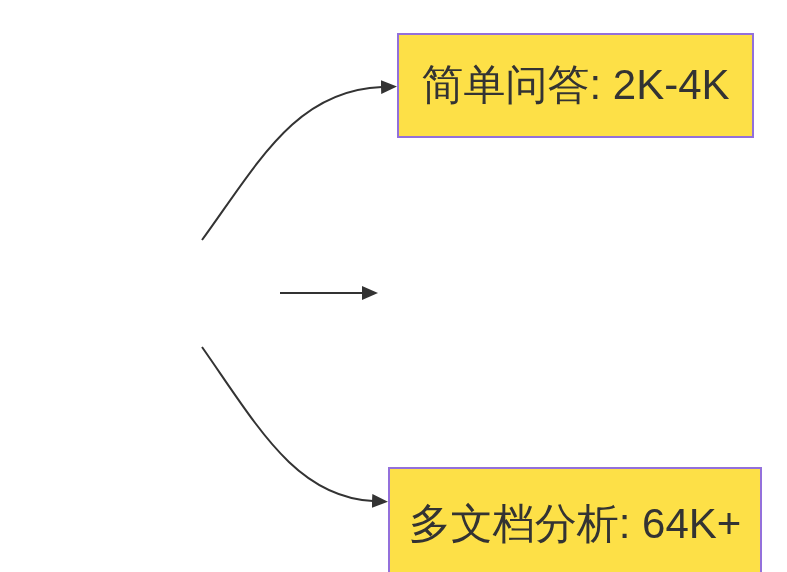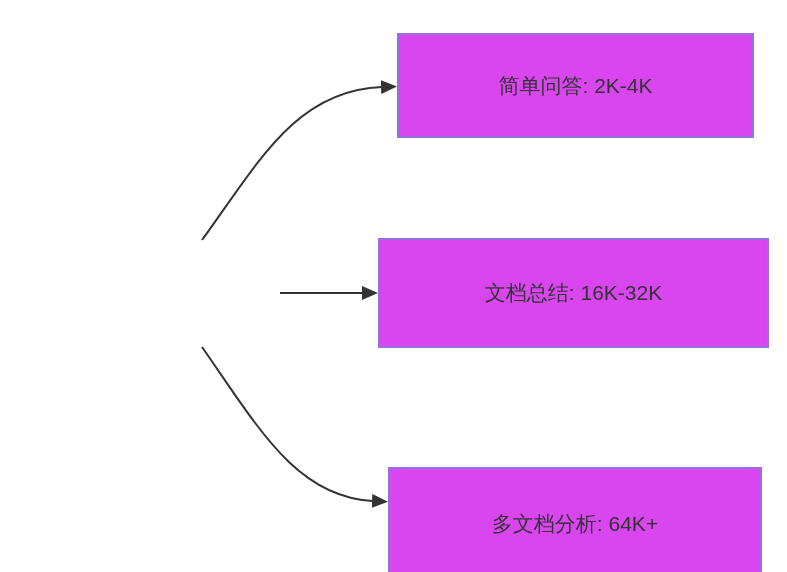--- a/index.html
+++ b/index.html
@@ -23,27 +23,27 @@
     height: 572px;
   }
   .edge {
     fill: none;
     stroke: #333333;
     stroke-width: 2px;
   }
   .node {
     position: absolute;
     box-sizing: border-box;
-    background: #d946ef;
+    background: #fde047;
     border: 2px solid #9370DB;
     display: flex;
     align-items: center;
     justify-content: center;
     color: #333333;
-    font-size: 21px;
+    font-size: 42px;
     line-height: 1.2;
     white-space: nowrap;
     text-align: center;
   }
   .node-task-type   { left: 32px;  top: 240px; width: 248px; height: 107px; }
   .node-simple-qa   { left: 397px; top: 33px;  width: 357px; height: 105px; }
   .node-doc-summary { left: 378px; top: 238px; width: 391px; height: 110px; }
   .node-multi-doc   { left: 388px; top: 443px; width: 374px; height: 114px; margin-top: 24px; }
 </style>
 </head>
@@ -60,21 +60,18 @@
     <path class="edge" d="M202,240 C258,163 296,90 382,87" marker-end="url(#arrowhead)" stroke="#333333"></path>
     <path class="edge" d="M280,293 L363,293" marker-end="url(#arrowhead)" stroke="#333333"></path>
     <path class="edge" d="M202,347 C258,427 296,497 373,501" marker-end="url(#arrowhead)" stroke="#333333"></path>
   </svg>
 
 
   <div class="node node-simple-qa">
     <span>简单问答: 2K-4K</span>
   </div>
 
-  <div class="node node-doc-summary">
-    <span>文档总结: 16K-32K</span>
-  </div>
 
   <div class="node node-multi-doc">
     <span>多文档分析: 64K+</span>
   </div>
 
 </div>
 
 </body></html>

